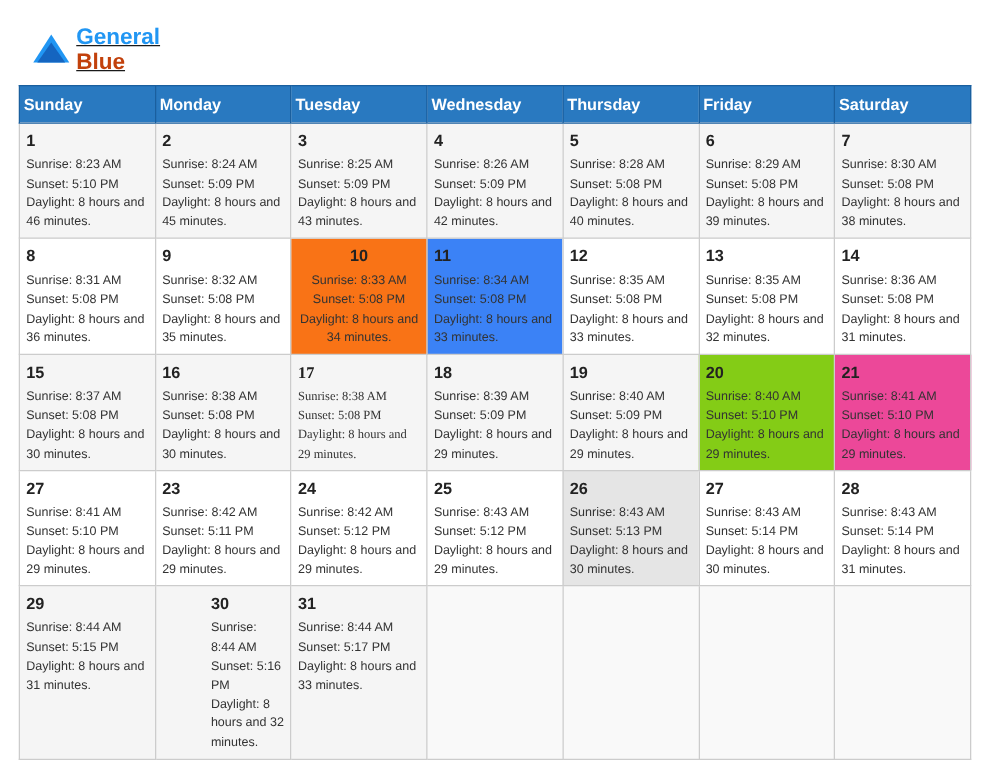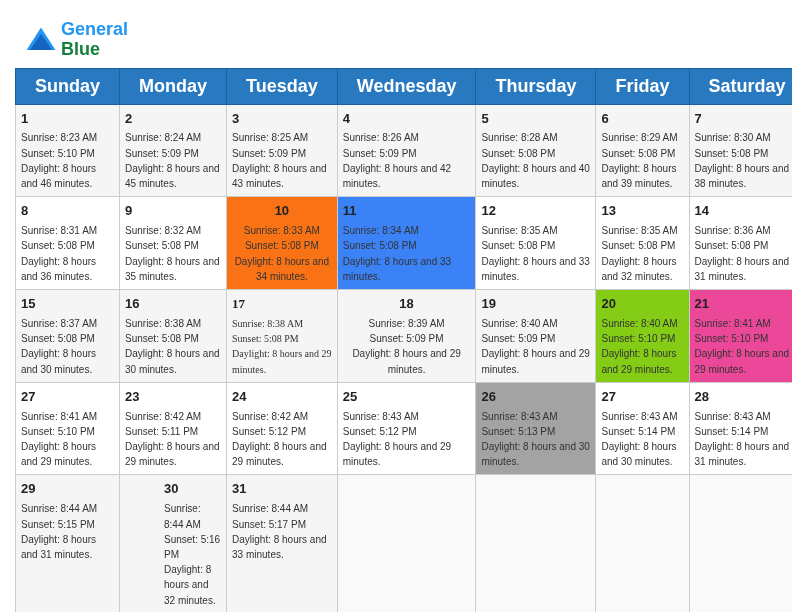--- a/index.html
+++ b/index.html
@@ -18,20 +18,21 @@
     }
     .logo {
       display: flex;
       align-items: center;
     }
     .logo-text {
       font-size: 18px;
       font-weight: bold;
       color: #1a1a1a;
       line-height: 1.1;
+      text-decoration: underline;
     }
     .logo-text span {
       color: #2196F3;
     }
     .logo-icon {
       width: 32px;
       height: 28px;
       margin-right: 4px;
     }
     .title-area {
@@ -49,23 +50,23 @@
     }
     .calendar-table {
       width: 100%;
       border-collapse: collapse;
       margin: 0 5px;
       width: calc(100% - 10px);
     }
     .calendar-table th {
       background: #2979C0;
       color: #fff;
-      font-size: 18px;
+      font-size: 13px;
       font-weight: bold;
-      padding: 7px 19px;
+      padding: 7px 3px;
       text-align: left;
       border: 1px solid #1a5f9e;
     }
     .calendar-table td {
       vertical-align: top;
       padding: 5px 5px 5px 5px;
       border: 1px solid #ccc;
       font-size: 10.5px;
       color: #333;
       background: #fff;
@@ -99,21 +100,21 @@
 <body>
 
 <div class="header-area">
   <div class="logo">
     <svg class="logo-icon" viewBox="0 0 40 35" xmlns="http://www.w3.org/2000/svg">
       <polygon points="20,2 38,30 2,30" fill="#2196F3"></polygon>
       <polygon points="20,10 34,30 6,30" fill="#1565C0"></polygon>
     </svg>
     <div class="logo-text">
       <div><span>General</span></div>
-      <div><span style="color:#15803d;">Blue</span></div>
+      <div><span style="color:#c2410c;">Blue</span></div>
     </div>
   </div>
   <div class="title-area">
     <div class="month-year"></div>
     <div class="location"></div>
   </div>
 </div>
 
 <table class="calendar-table">
   <thead>
@@ -143,31 +144,31 @@
         <td style="background: #f97316; text-align: center;"><span class="day-num">10</span><span class="day-info">Sunrise: 8:33 AM<br>Sunset: 5:08 PM<br>Daylight: 8 hours and 34 minutes.</span></td>
         <td style="background: #3b82f6;"><span class="day-num">11</span><span class="day-info">Sunrise: 8:34 AM<br>Sunset: 5:08 PM<br>Daylight: 8 hours and 33 minutes.</span></td>
         <td style="background: rgb(255, 255, 255);"><span class="day-num">12</span><span class="day-info">Sunrise: 8:35 AM<br>Sunset: 5:08 PM<br>Daylight: 8 hours and 33 minutes.</span></td>
         <td style="background: rgb(255, 255, 255);"><span class="day-num">13</span><span class="day-info">Sunrise: 8:35 AM<br>Sunset: 5:08 PM<br>Daylight: 8 hours and 32 minutes.</span></td>
         <td style="background: rgb(255, 255, 255);"><span class="day-num">14</span><span class="day-info">Sunrise: 8:36 AM<br>Sunset: 5:08 PM<br>Daylight: 8 hours and 31 minutes.</span></td>
       </tr>
       <tr>
         <td style="background: rgb(245, 245, 245);"><span class="day-num">15</span><span class="day-info">Sunrise: 8:37 AM<br>Sunset: 5:08 PM<br>Daylight: 8 hours and 30 minutes.</span></td>
         <td style="background: rgb(245, 245, 245);"><span class="day-num">16</span><span class="day-info">Sunrise: 8:38 AM<br>Sunset: 5:08 PM<br>Daylight: 8 hours and 30 minutes.</span></td>
         <td style="background: rgb(245, 245, 245); font-family: Liberation Serif, serif;"><span class="day-num">17</span><span class="day-info">Sunrise: 8:38 AM<br>Sunset: 5:08 PM<br>Daylight: 8 hours and 29 minutes.</span></td>
-        <td style="background: rgb(245, 245, 245); text-align: center;"><span class="day-num">18</span><span class="day-info">Sunrise: 8:39 AM<br>Sunset: 5:09 PM<br>Daylight: 8 hours and 29 minutes.</span></td>
+        <td style="background: rgb(245, 245, 245);"><span class="day-num">18</span><span class="day-info">Sunrise: 8:39 AM<br>Sunset: 5:09 PM<br>Daylight: 8 hours and 29 minutes.</span></td>
         <td style="background: rgb(245, 245, 245);"><span class="day-num">19</span><span class="day-info">Sunrise: 8:40 AM<br>Sunset: 5:09 PM<br>Daylight: 8 hours and 29 minutes.</span></td>
         <td style="background: #84cc16; margin-left: 16px;"><span class="day-num">20</span><span class="day-info">Sunrise: 8:40 AM<br>Sunset: 5:10 PM<br>Daylight: 8 hours and 29 minutes.</span></td>
         <td style="background: #ec4899;"><span class="day-num">21</span><span class="day-info">Sunrise: 8:41 AM<br>Sunset: 5:10 PM<br>Daylight: 8 hours and 29 minutes.</span></td>
       </tr>
       <tr>
         <td style="background: rgb(255, 255, 255);"><span class="day-num">27</span><span class="day-info">Sunrise: 8:41 AM<br>Sunset: 5:10 PM<br>Daylight: 8 hours and 29 minutes.</span></td>
         <td style="background: rgb(255, 255, 255);"><span class="day-num">23</span><span class="day-info">Sunrise: 8:42 AM<br>Sunset: 5:11 PM<br>Daylight: 8 hours and 29 minutes.</span></td>
         <td style="background: rgb(255, 255, 255);"><span class="day-num">24</span><span class="day-info">Sunrise: 8:42 AM<br>Sunset: 5:12 PM<br>Daylight: 8 hours and 29 minutes.</span></td>
         <td style="background: rgb(255, 255, 255);"><span class="day-num">25</span><span class="day-info">Sunrise: 8:43 AM<br>Sunset: 5:12 PM<br>Daylight: 8 hours and 29 minutes.</span></td>
-        <td style="background: #a3a3a3; margin-left: 48px;"><span class="day-num">26</span><span class="day-info">Sunrise: 8:43 AM<br>Sunset: 5:13 PM<br>Daylight: 8 hours and 30 minutes.</span></td>
+        <td style="background: #e5e5e5; margin-left: 48px;"><span class="day-num">26</span><span class="day-info">Sunrise: 8:43 AM<br>Sunset: 5:13 PM<br>Daylight: 8 hours and 30 minutes.</span></td>
         <td style="background: rgb(255, 255, 255);"><span class="day-num">27</span><span class="day-info">Sunrise: 8:43 AM<br>Sunset: 5:14 PM<br>Daylight: 8 hours and 30 minutes.</span></td>
         <td style="background: rgb(255, 255, 255);"><span class="day-num">28</span><span class="day-info">Sunrise: 8:43 AM<br>Sunset: 5:14 PM<br>Daylight: 8 hours and 31 minutes.</span></td>
       </tr>
       <tr>
         <td style="background: rgb(245, 245, 245);"><span class="day-num">29</span><span class="day-info">Sunrise: 8:44 AM<br>Sunset: 5:15 PM<br>Daylight: 8 hours and 31 minutes.</span></td>
         <td style="background: rgb(245, 245, 245); padding-left: 44px;"><span class="day-num">30</span><span class="day-info">Sunrise: 8:44 AM<br>Sunset: 5:16 PM<br>Daylight: 8 hours and 32 minutes.</span></td>
         <td style="background: rgb(245, 245, 245);"><span class="day-num">31</span><span class="day-info">Sunrise: 8:44 AM<br>Sunset: 5:17 PM<br>Daylight: 8 hours and 33 minutes.</span></td>
         <td class="empty-cell" style="background: rgb(249, 249, 249);"></td>
         <td class="empty-cell" style="background: rgb(249, 249, 249);"></td>
         <td class="empty-cell" style="background: rgb(249, 249, 249);"></td>

